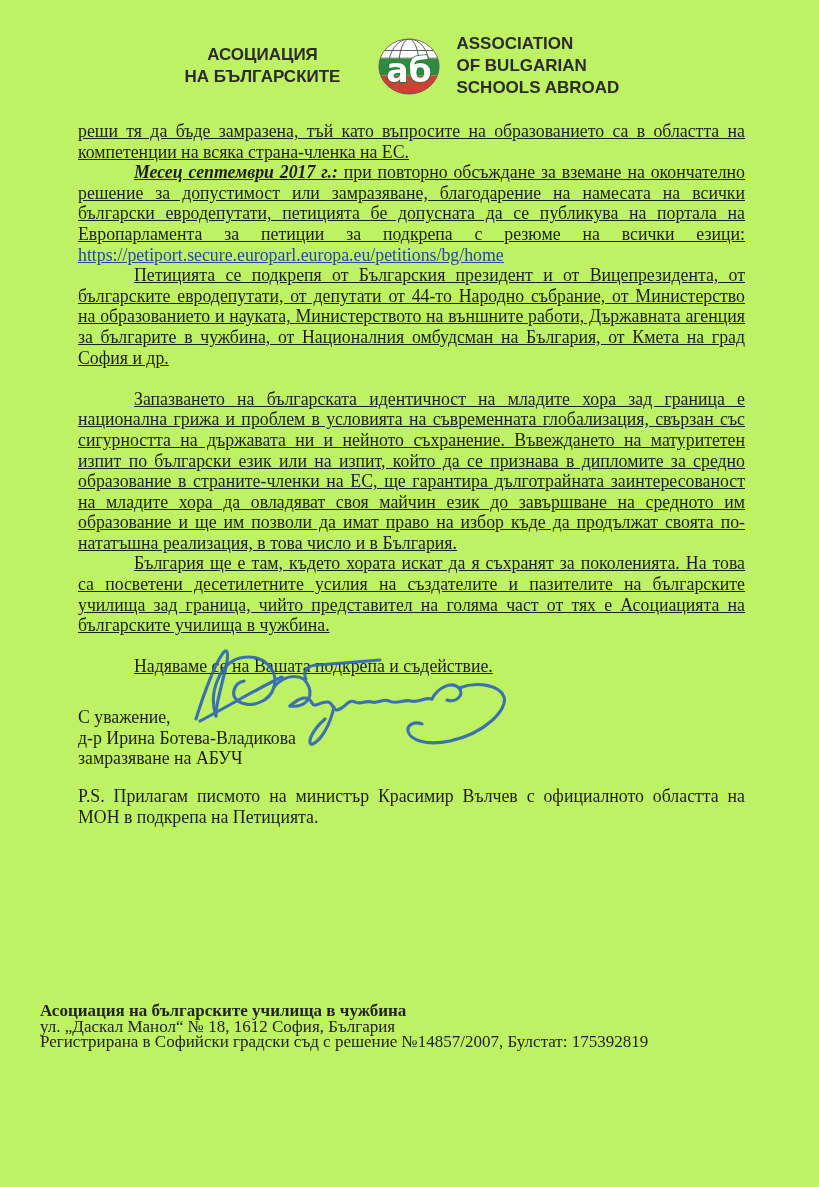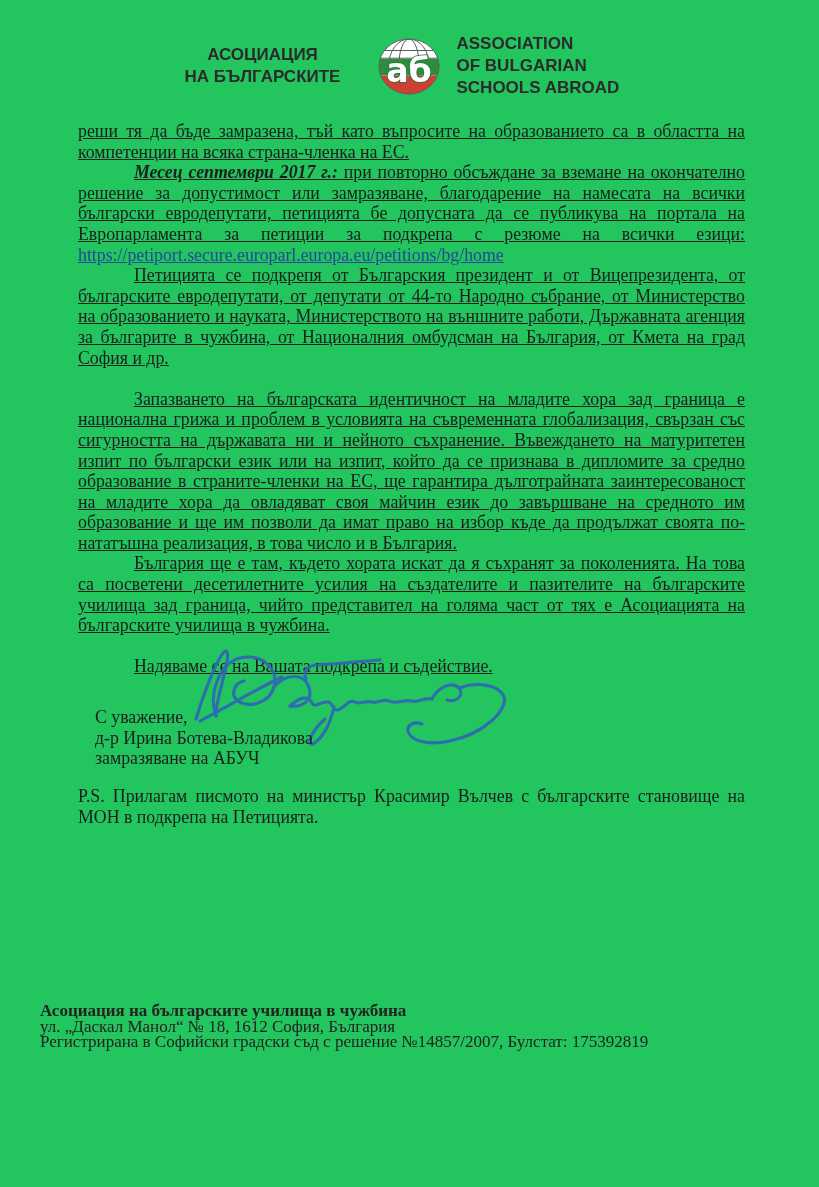--- a/index.html
+++ b/index.html
@@ -1,21 +1,21 @@
 <!DOCTYPE html>
 <html lang="bg"><head>
 <meta charset="utf-8">
 <style>
   html, body { margin: 0; padding: 0; background: #e8e8e8; }
   .page {
     position: relative;
     width: 819px;
     height: 1187px;
     margin: 0 auto;
-    background: #22c55e;
+    background: #bef264;
     font-family: "Liberation Serif", serif;
     color: #1e1e1e;
     overflow: hidden;
   }
 
   
   .letterhead {
     position: absolute;
     top: 33px; left: 0; right: 0;
     display: flex;
@@ -53,21 +53,20 @@
     position: absolute;
     left: 182px; top: 645px;
     width: 345px; height: 118px;
     pointer-events: none;
   }
   .sig-text {
     position: absolute;
     left: 78px; top: 707px;
     font-size: 17.8px;
     line-height: 20.6px;
-    margin-left: 17px;
   }
 
   
   .postscript {
     position: absolute;
     left: 78px; top: 786px;
     width: 667px;
     font-size: 17.8px;
     line-height: 20.6px;
     text-align: justify;
@@ -146,21 +145,21 @@
       <path d="M277,43 C295,36 318,40 322,52 C326,64 304,88 268,96 C244,101 228,95 226,86 C225,80 232,76 240,79"></path>
     </g>
   </svg>
 
   <div class="sig-text">
     <div>С уважение,</div>
     <div>д-р Ирина Ботева-Владикова</div>
     <div>замразяване на АБУЧ</div>
   </div>
 
-  <p class="postscript">P.S. Прилагам писмото на министър Красимир Вълчев с българските становище на МОН в подкрепа на Петицията.</p>
+  <p class="postscript">P.S. Прилагам писмото на министър Красимир Вълчев с официалното областта на МОН в подкрепа на Петицията.</p>
 
   <footer class="doc-footer">
     <div class="f-org">Асоциация на българските училища в чужбина</div>
     <div>ул. „Даскал Манол“ № 18, 1612 София, България</div>
     <div>Регистрирана в Софийски градски съд с решение №14857/2007, Булстат: 175392819</div>
   </footer>
 
 </div>
 
 </body></html>

